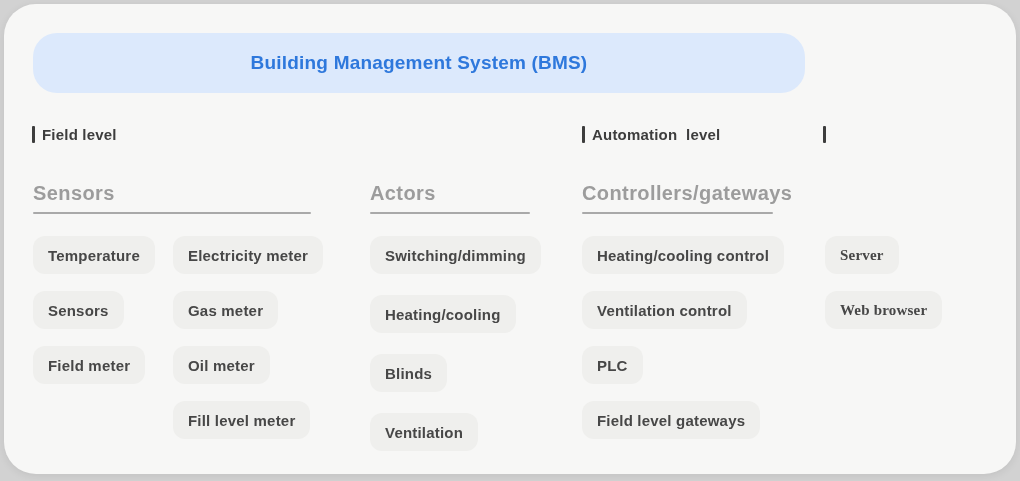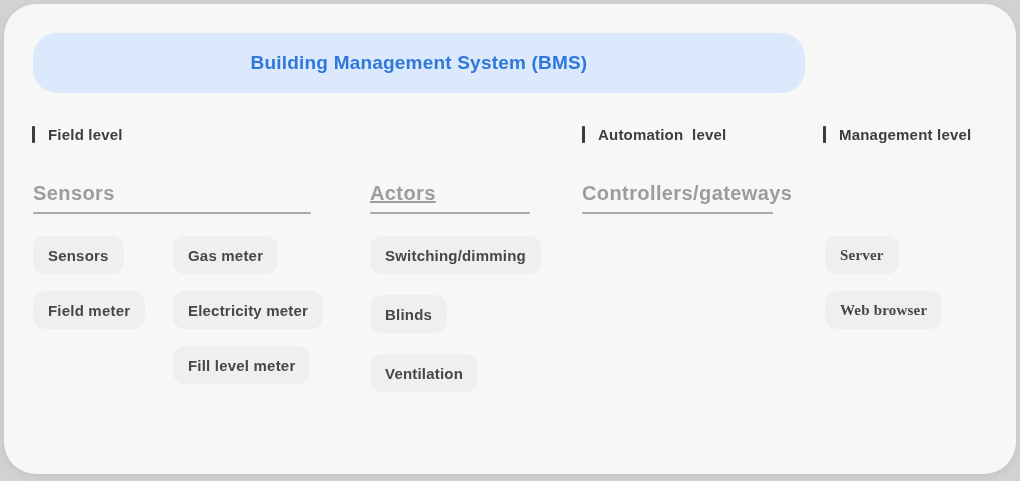--- a/index.html
+++ b/index.html
@@ -16,39 +16,39 @@
   .title-band{
     position:absolute;left:29px;top:29px;width:772px;height:60px;
     background:#dce9fc;border-radius:24px;
     display:flex;align-items:center;justify-content:center;
   }
   .title-band span{
     color:#2e78dc;font-size:19px;font-weight:700;letter-spacing:0.2px;
   }
   .level-label{
     position:absolute;top:119px;height:22px;
-    display:flex;align-items:center;gap:13px;
+    display:flex;align-items:center;gap:7px;
   }
   .level-bar{width:3px;height:17px;background:#3d3d3d;border-radius:1px;}
   .level-text{
     color:#3d3d3d;font-size:15px;font-weight:700;white-space:pre;letter-spacing:0.2px;
   }
   #level-field{left:28px;}
   #level-automation{left:578px;justify-content:center;}
   #level-management{left:819px;}
   .col-heading{
     position:absolute;top:178px;height:20px;
     color:#9c9c9c;font-size:20px;font-weight:700;letter-spacing:0.4px;
   }
   .col-underline{
     position:absolute;top:208px;height:2px;background:#a9a9a9;border-radius:1px;
   }
   #heading-sensors{left:29px;}
   #underline-sensors{left:29px;width:278px;}
-  #heading-actors{left:366px;text-decoration:underline;}
+  #heading-actors{left:366px;}
   #underline-actors{left:366px;width:160px;}
   #heading-controllers{left:578px;}
   #underline-controllers{left:578px;width:191px;}
   .chip-stack{
     position:absolute;top:232px;
     display:flex;flex-direction:column;align-items:flex-start;gap:17px;
   }
   #stack-sensors-left{left:29px;}
   #stack-sensors-right{left:169px;}
   #stack-actors{left:366px;gap:21px;}
@@ -73,44 +73,52 @@
   <div class="level-label" id="level-field">
     <span class="level-bar"></span>
     <span class="level-text">Field level</span>
   </div>
   <div class="level-label" id="level-automation">
     <span class="level-bar"></span>
     <span class="level-text">Automation  level</span>
   </div>
   <div class="level-label" id="level-management">
     <span class="level-bar"></span>
-    <span class="level-text">Management level</span>
   </div>
 
   <div class="col-heading" id="heading-sensors">Sensors</div>
   <div class="col-underline" id="underline-sensors"></div>
 
   <div class="col-heading" id="heading-actors">Actors</div>
   <div class="col-underline" id="underline-actors"></div>
 
   <div class="col-heading" id="heading-controllers">Controllers/gateways</div>
   <div class="col-underline" id="underline-controllers"></div>
 
   <div class="chip-stack" id="stack-sensors-left">
+      <div class="chip">Temperature</div>
       <div class="chip">Sensors</div>
       <div class="chip">Field meter</div>
     </div>
   <div class="chip-stack" id="stack-sensors-right">
+      <div class="chip">Electricity meter</div>
       <div class="chip">Gas meter</div>
-      <div class="chip">Electricity meter</div>
+      <div class="chip">Oil meter</div>
       <div class="chip">Fill level meter</div>
     </div>
   <div class="chip-stack" id="stack-actors">
       <div class="chip">Switching/dimming</div>
+      <div class="chip">Heating/cooling</div>
       <div class="chip">Blinds</div>
       <div class="chip">Ventilation</div>
+    </div>
+  <div class="chip-stack" id="stack-controllers">
+      <div class="chip">Heating/cooling control</div>
+      <div class="chip">Ventilation control</div>
+      <div class="chip">PLC</div>
+      <div class="chip">Field level gateways</div>
     </div>
   <div class="chip-stack" id="stack-management">
       <div class="chip">Server</div>
       <div class="chip">Web browser</div>
     </div>
 
 </div>
 
 </body></html>

